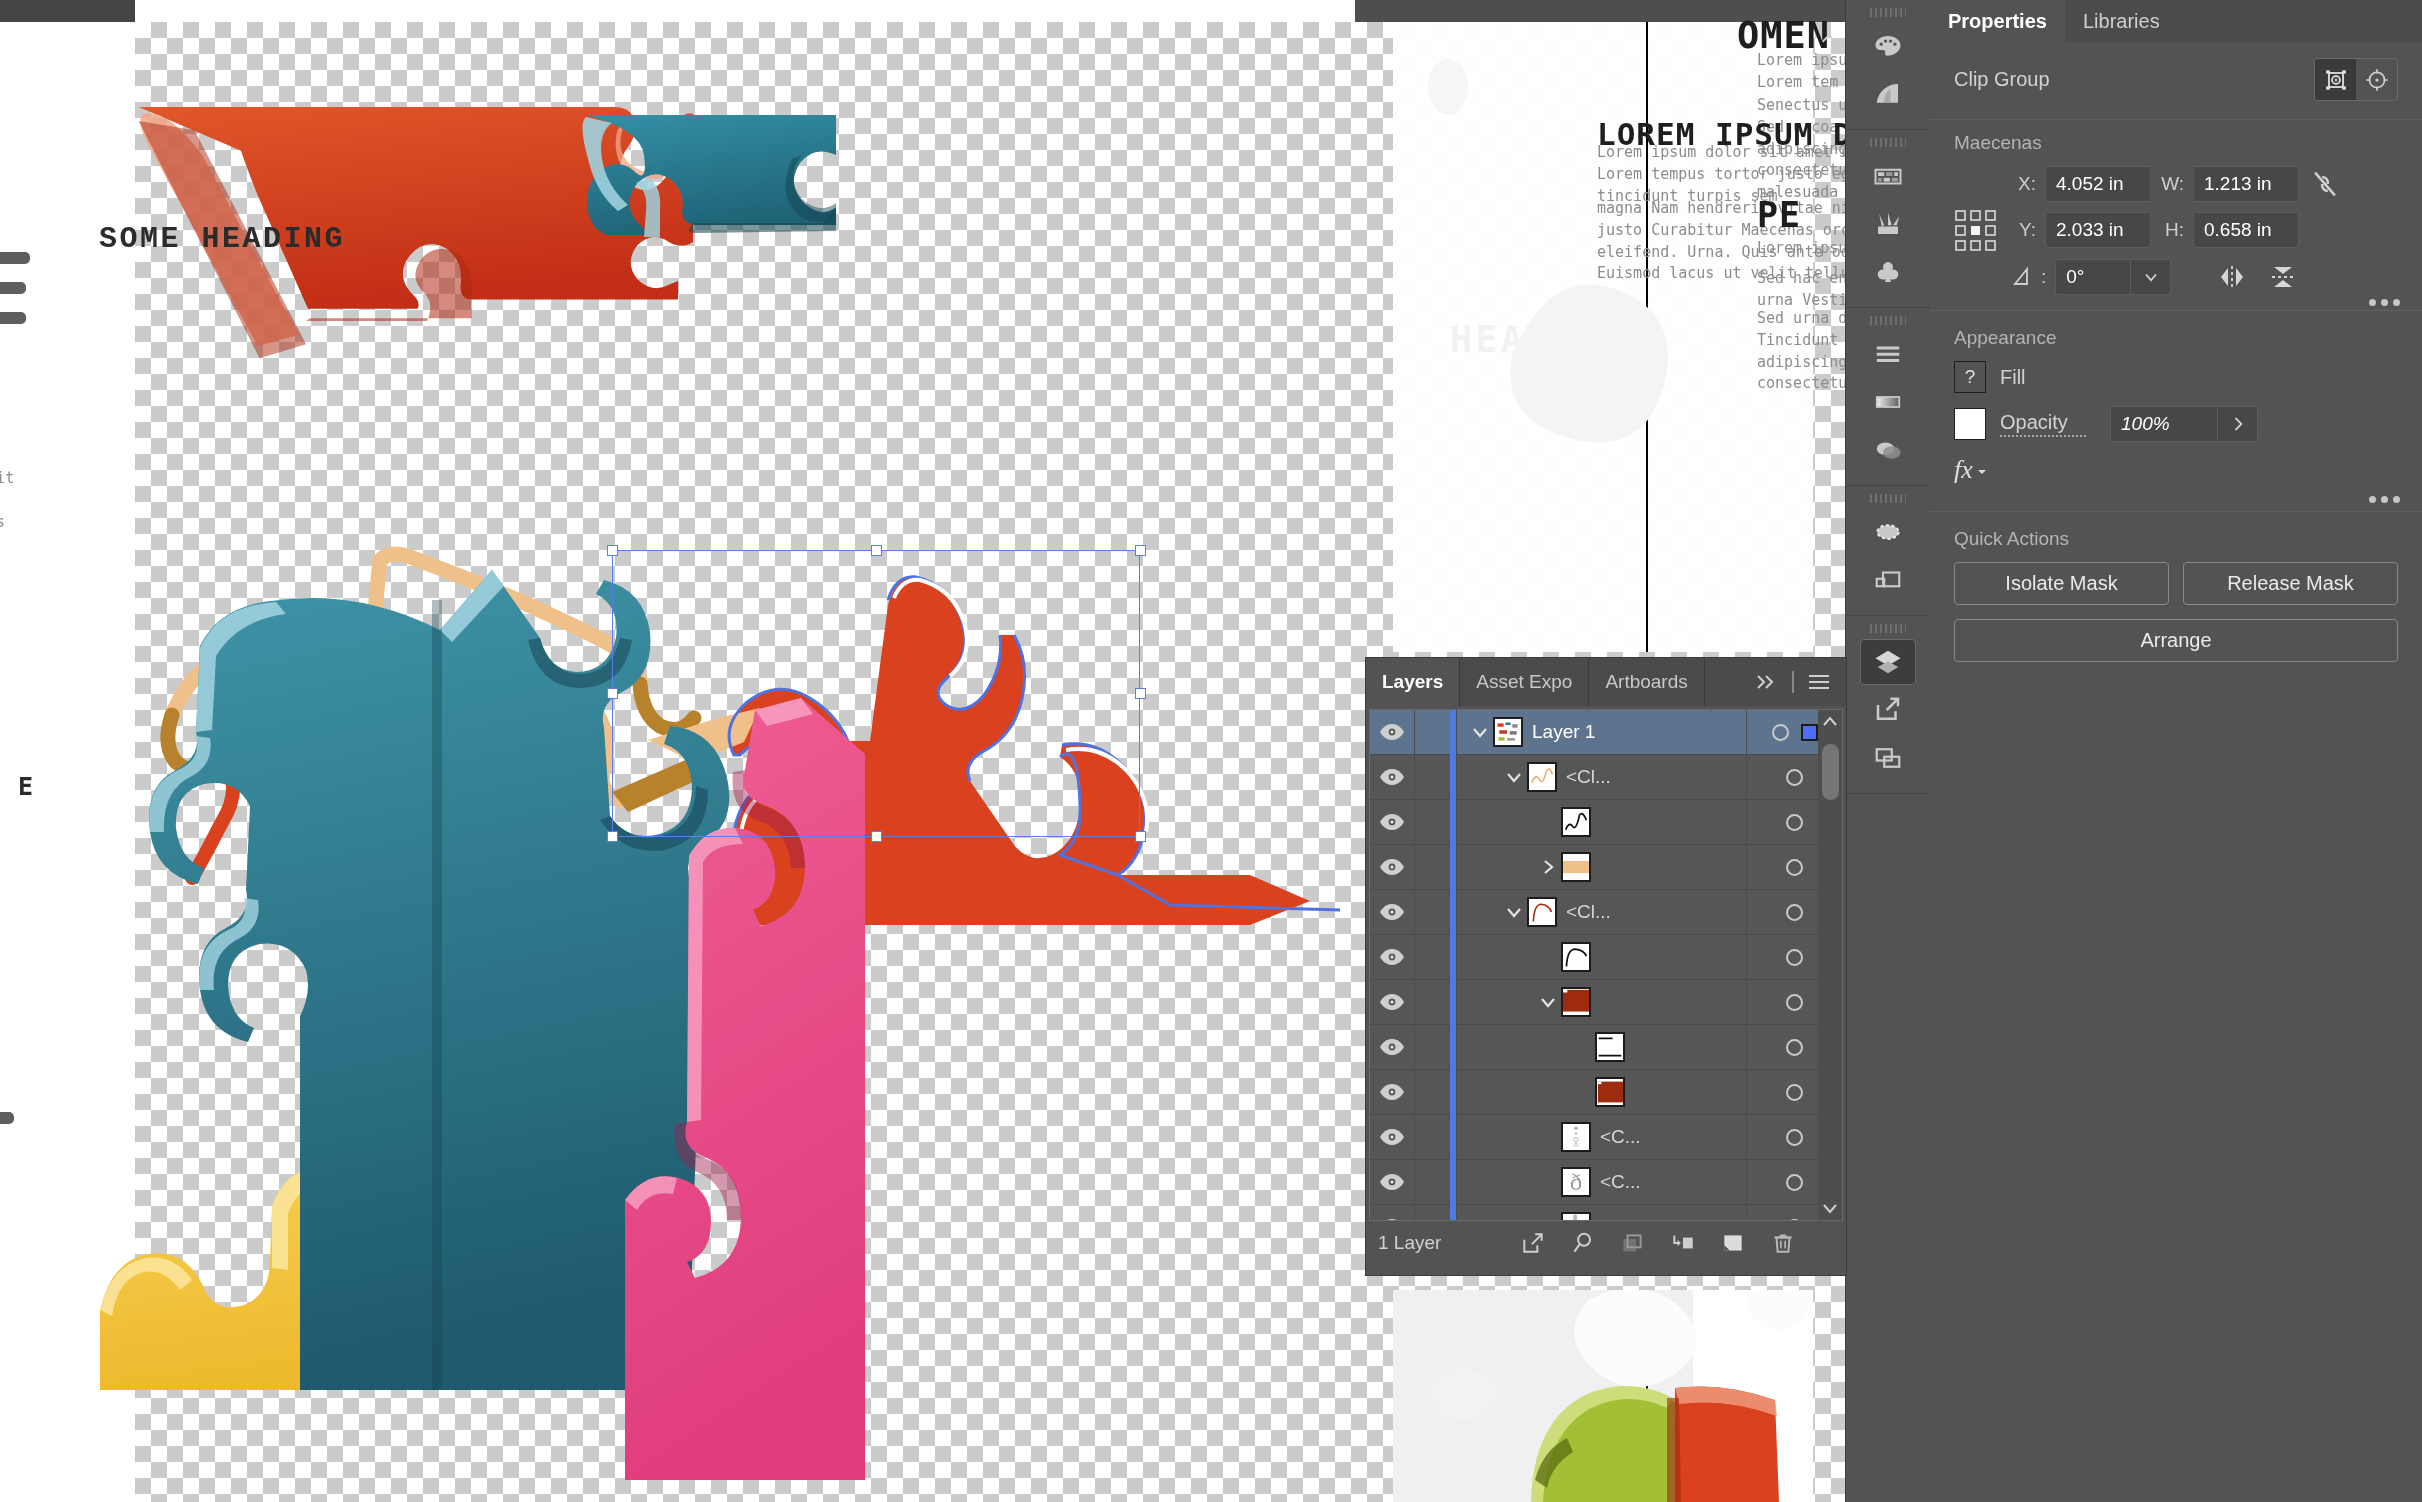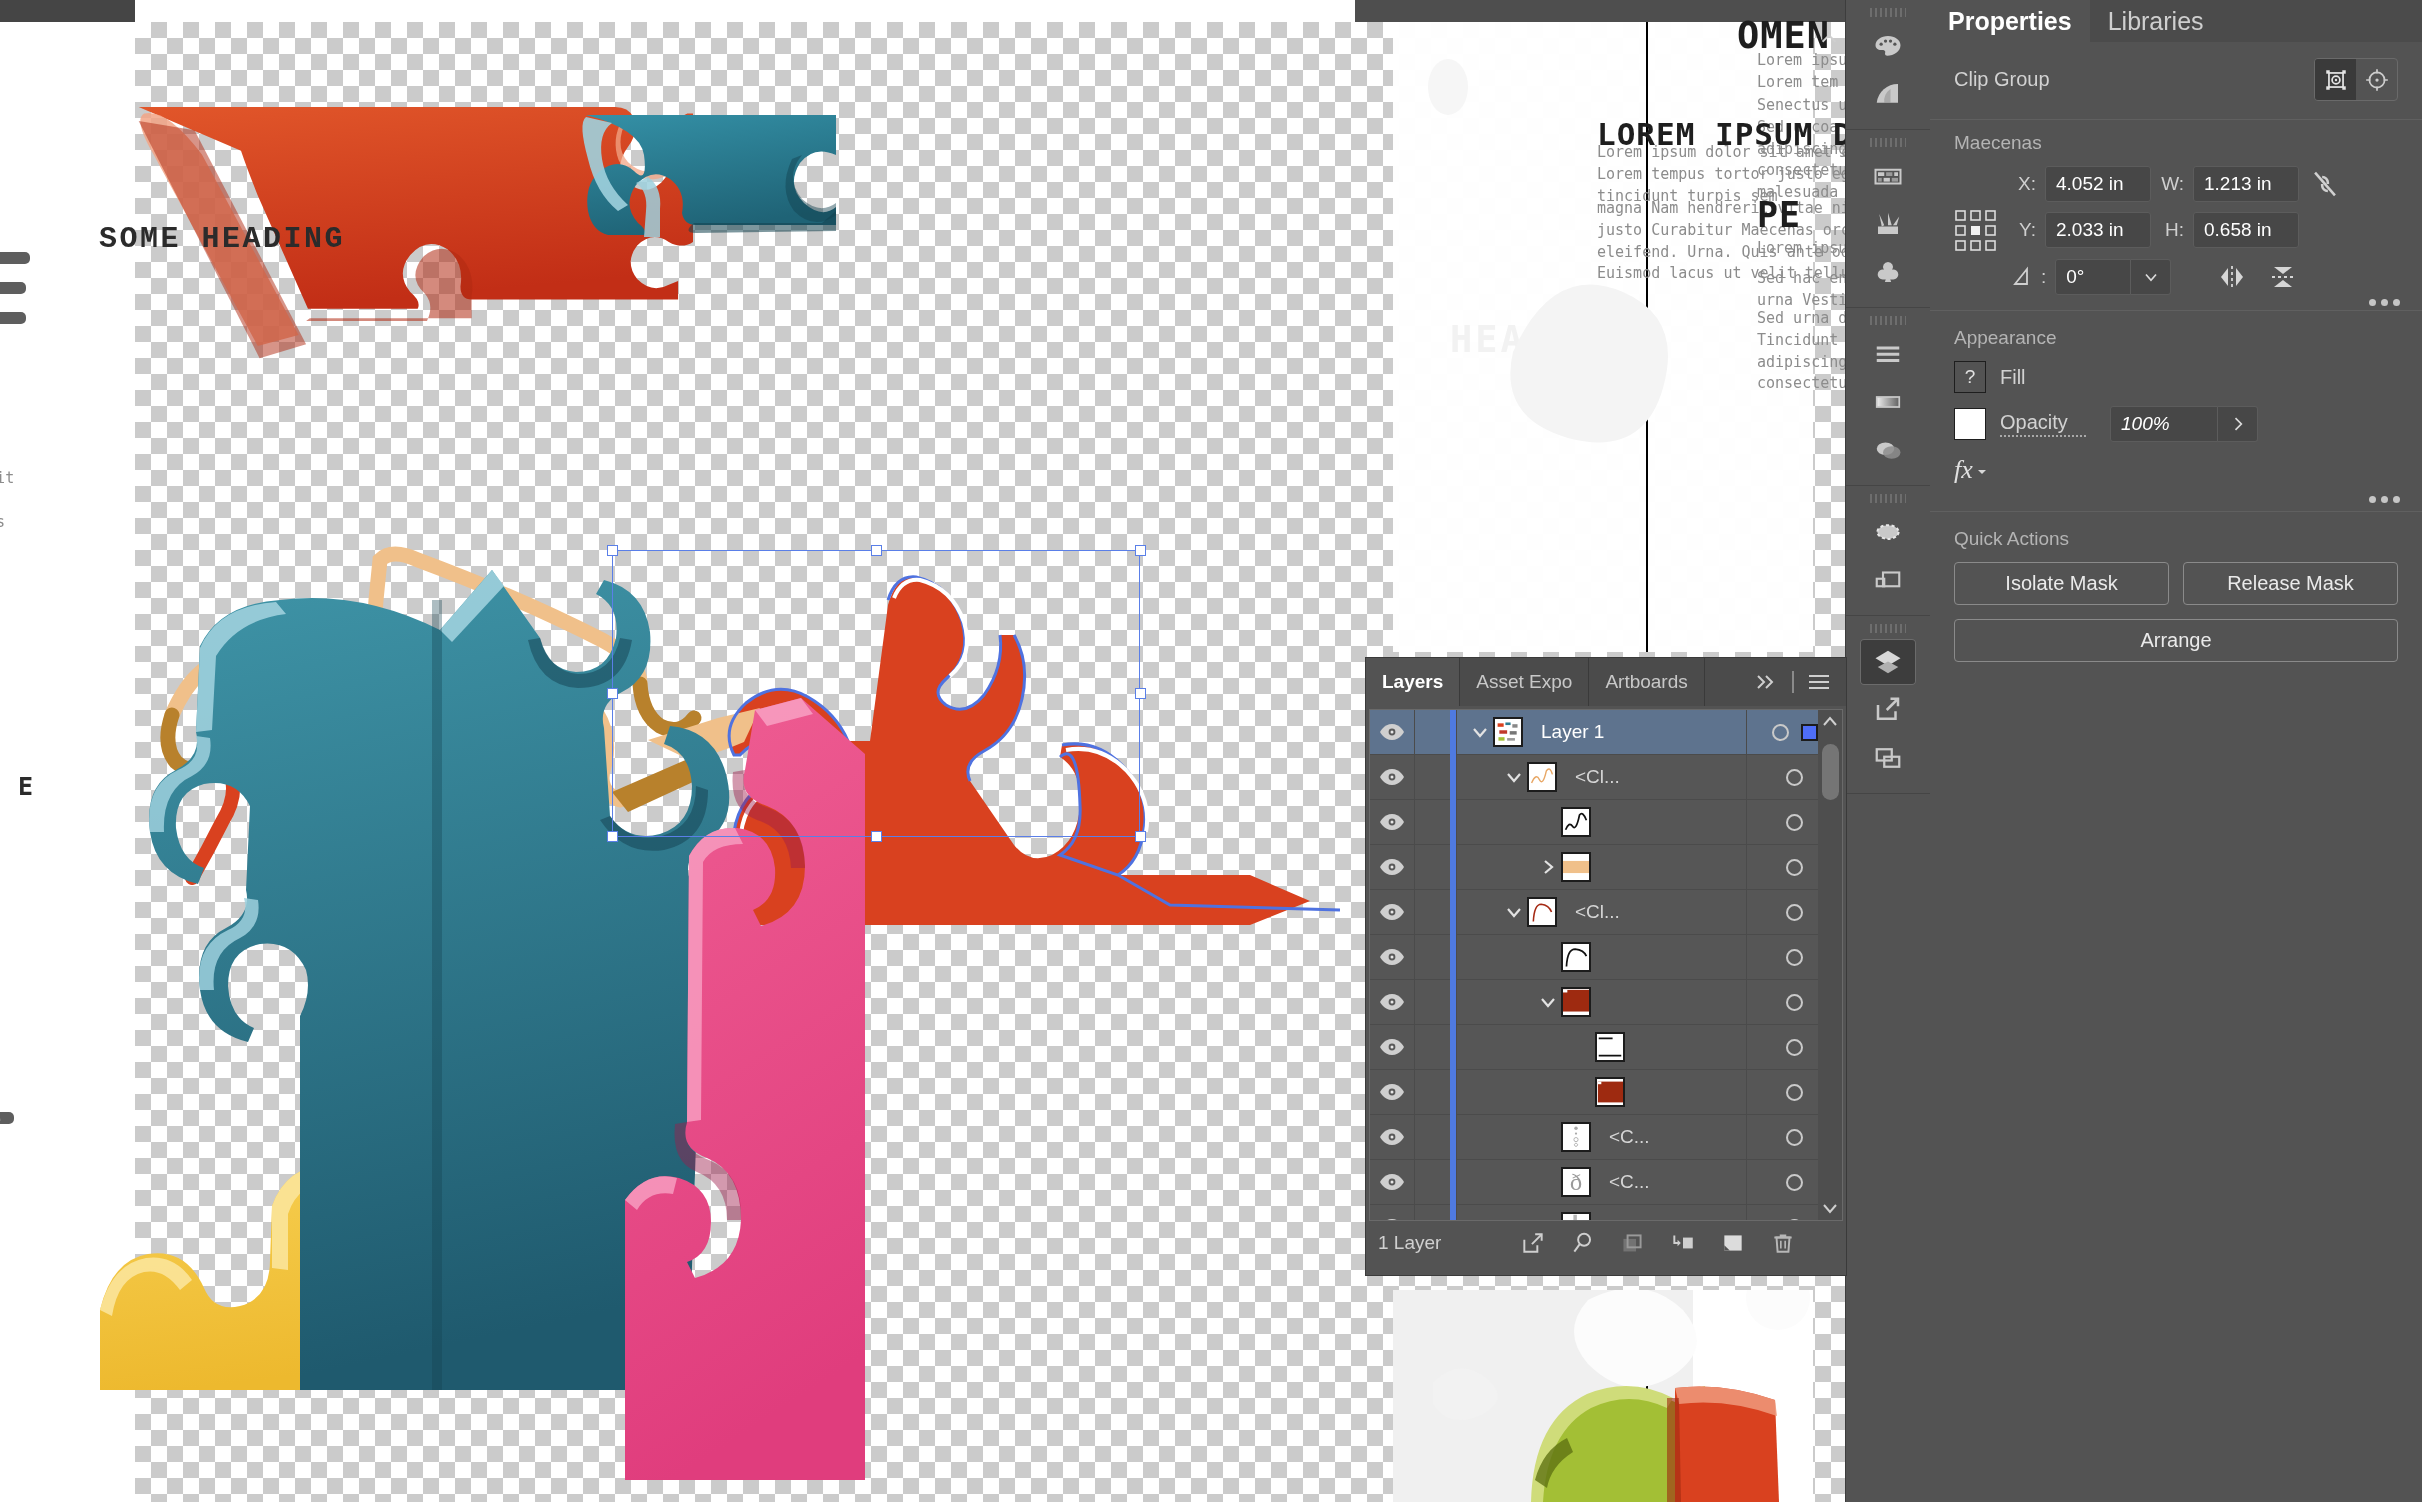--- a/index.html
+++ b/index.html
@@ -74,37 +74,37 @@
   .lrow.sel { background:#5e738e; }
   .l-eye { width:44px; display:flex; justify-content:center; }
   .l-lock { width:36px; border-left:1px solid #4b4b4b; height:45px; }
   .l-bar { width:6px; height:45px; background:#4f7ae0; }
   .l-mid { flex:1; display:flex; align-items:center; height:45px; border-left:1px solid #4b4b4b;
      padding-left:6px; overflow:hidden; }
   .l-tw { width:26px; display:flex; justify-content:center; align-items:center; color:#e0e0e0;
      font-size:15px; }
   .thumb { width:30px; height:30px; background:#fff; border:2px solid #1c1c1c; flex:none;
      position:relative; overflow:hidden; }
-  .l-name { color:#d6d6d6; font-size:19px; margin-left:18px; white-space:nowrap; }
+  .l-name { color:#d6d6d6; font-size:19px; margin-left:9px; white-space:nowrap; }
   .lrow.sel .l-name { color:#fff; }
   .l-right { width:96px; display:flex; align-items:center; justify-content:center; gap:12px;
      border-left:1px solid #4b4b4b; height:45px; }
   .tcircle { width:17px; height:17px; border:2px solid #c9c9c9; border-radius:50%; }
   .tsquare { width:17px; height:17px; background:#4f6ef7; border:2px solid #1c1c1c; }
   .lp-scroll { position:absolute; right:0; top:0; width:24px; height:100%; background:#4e4e4e; }
   .lp-thumbpos { position:absolute; left:4px; top:34px; width:17px; height:56px;
      background:#757575; border-radius:9px; }
   .lp-foot { display:flex; align-items:center; height:46px; padding:0 12px; gap:0; }
   .lp-foot-lbl { color:#d0d0d0; font-size:19px; width:130px; }
   .lp-foot-ic { width:50px; display:flex; justify-content:center; }
 
   
   .props { position:absolute; left:1930px; top:0; width:492px; height:1502px; background:#535353; }
   .pp-tabs { display:flex; height:42px; background:#4b4b4b; }
-  .pp-tab { padding:0 18px; display:flex; align-items:center; font-size:25px; color:#cfcfcf;text-align:right; }
+  .pp-tab { padding:0 18px; display:flex; align-items:center; font-size:20px; color:#cfcfcf;text-align:right; }
   .pp-tab.active { background:#535353; color:#fff; font-weight:bold; }
   .pp-tab-sp { flex:1; }
   .pp-sec { padding:12px 24px 14px; position:relative; }
   .pp-divider { height:1px; background:#606060; }
   .pp-title { color:#d2d2d2; font-size:20px; }
   .pp-sub { color:#b4b4b4; font-size:19px; margin-bottom:12px; }
   .pp-objrow { display:flex; align-items:center; justify-content:space-between; }
   .segbtns { display:flex; border:1px solid #6a6a6a; border-radius:4px; overflow:hidden; }
   .segbtn { width:41px; height:41px; display:flex; align-items:center; justify-content:center; }
   .segbtn.on { background:#3a3a3a; }

